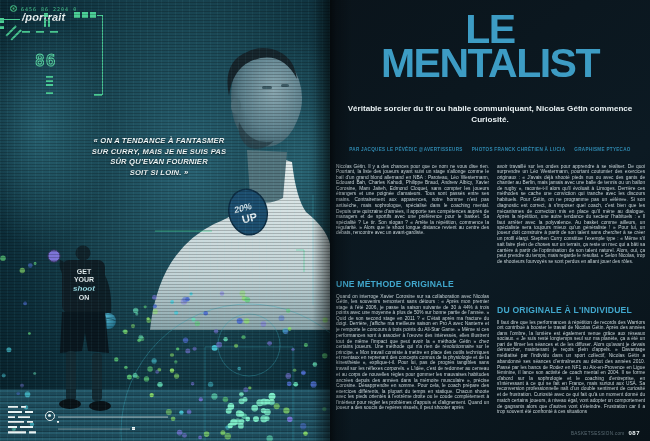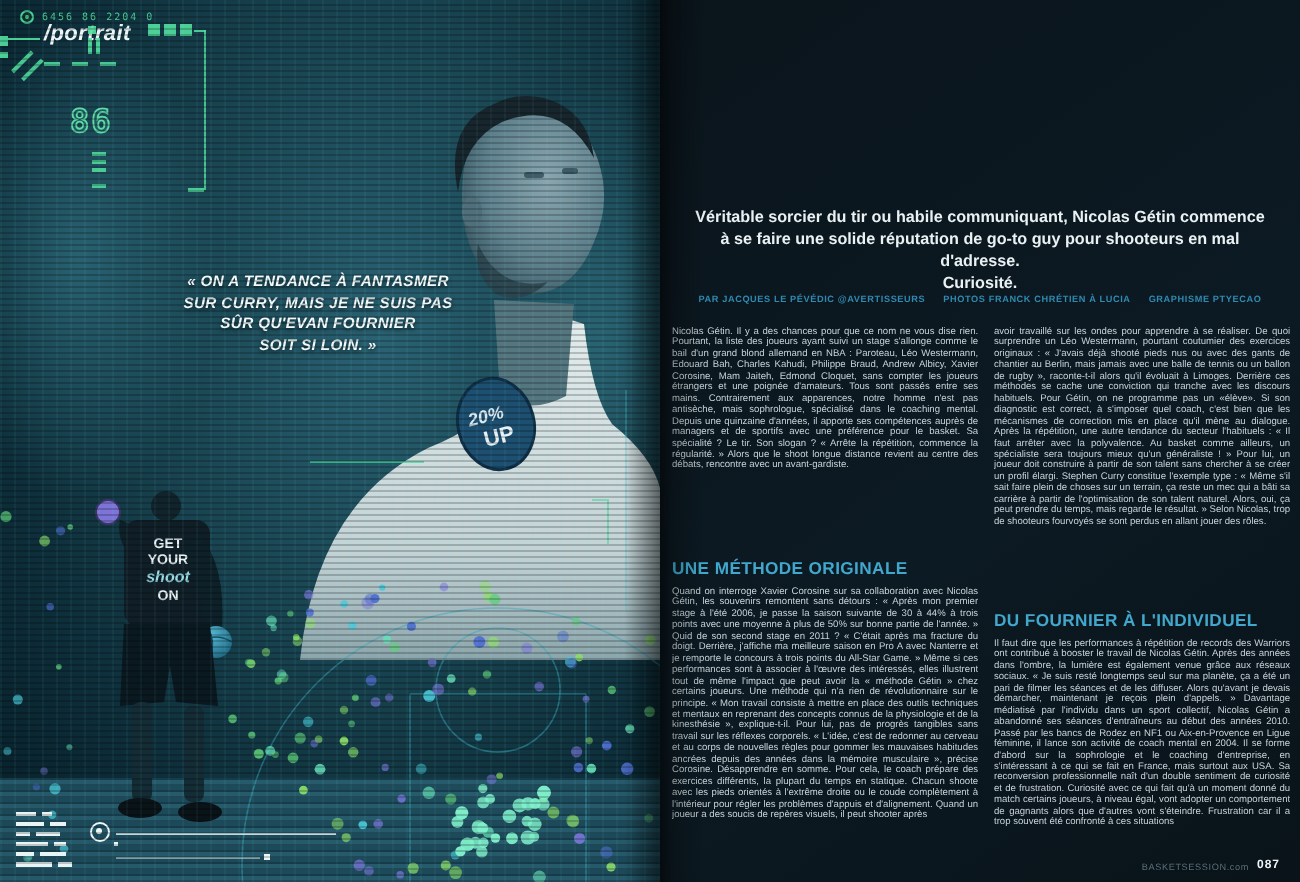--- a/index.html
+++ b/index.html
@@ -351,24 +351,27 @@
       <div>SUR CURRY, MAIS JE NE SUIS PAS</div>
       <div>SÛR QU'EVAN FOURNIER</div>
       <div>SOIT SI LOIN. »</div>
     </div>
 
     <div class="vgrid"></div>
     <div class="scanlines"></div>
   </div>
 
   <div class="page-right">
+    <div class="title">
+      <div class="t1">LE</div>
+      <div class="t2">MENTALIST</div>
+    </div>
 
     <div class="standfirst">
       <div>Véritable sorcier du tir ou habile communiquant, Nicolas Gétin commence</div>
-      <div>à se faire une solide réputation de go-to guy pour shooteurs en mal d'adresse.</div>
       <div>Curiosité.</div>
     </div>
 
     <div class="byline">
       <span>PAR JACQUES LE PÉVÉDIC @AVERTISSEURS</span>
       <span>PHOTOS FRANCK CHRÉTIEN À LUCIA</span>
       <span>GRAPHISME PTYECAO</span>
     </div>
 
     <div class="col" style="left:6px;top:163px;width:153px;">
@@ -384,21 +387,21 @@
           </div>
       </div>
     </div>
 
     <div class="col" style="left:167px;top:163px;width:148px;">
       <div class="clip" style="height:136px;">
         <div class="shrink">
             <p class="body-text" style="margin:0;">avoir travaillé sur les ondes pour apprendre à se réaliser. De quoi surprendre un Léo Westermann, pourtant coutumier des exercices originaux : « J'avais déjà shooté pieds nus ou avec des gants de chantier au Berlin, mais jamais avec une balle de tennis ou un ballon de rugby », raconte-t-il alors qu'il évoluait à Limoges. Derrière ces méthodes se cache une conviction qui tranche avec les discours habituels. Pour Gétin, on ne programme pas un «élève». Si son diagnostic est correct, à s'imposer quel coach, c'est bien que les mécanismes de correction mis en place qu'il mène au dialogue. Après la répétition, une autre tendance du secteur l'habituels : « Il faut arrêter avec la polyvalence. Au basket comme ailleurs, un spécialiste sera toujours mieux qu'un généraliste ! » Pour lui, un joueur doit construire à partir de son talent sans chercher à se créer un profil élargi. Stephen Curry constitue l'exemple type : « Même s'il sait faire plein de choses sur un terrain, ça reste un mec qui a bâti sa carrière à partir de l'optimisation de son talent naturel. Alors, oui, ça peut prendre du temps, mais regarde le résultat. » Selon Nicolas, trop de shooteurs fourvoyés se sont perdus en allant jouer des rôles.</p>
           </div>
       </div>
-      <div class="subhead" style="margin-top:6px;">DU FOURNIER À L'INDIVIDUEL</div>
+      <div class="subhead" style="margin-top:6px;">DU ORIGINALE À L'INDIVIDUEL</div>
       <div class="clip" style="height:104px;margin-top:4px;">
         <div class="shrink">
             <p class="body-text" style="margin:0;">Il faut dire que les performances à répétition de records des Warriors ont contribué à booster le travail de Nicolas Gétin. Après des années dans l'ombre, la lumière est également venue grâce aux réseaux sociaux. « Je suis resté longtemps seul sur ma planète, ça a été un pari de filmer les séances et de les diffuser. Alors qu'avant je devais démarcher, maintenant je reçois plein d'appels. » Davantage médiatisé par l'individu dans un sport collectif, Nicolas Gétin a abandonné ses séances d'entraîneurs au début des années 2010. Passé par les bancs de Rodez en NF1 ou Aix-en-Provence en Ligue féminine, il lance son activité de coach mental en 2004. Il se forme d'abord sur la sophrologie et le coaching d'entreprise, en s'intéressant à ce qui se fait en France, mais surtout aux USA. Sa reconversion professionnelle naît d'un double sentiment de curiosité et de frustration. Curiosité avec ce qui fait qu'à un moment donné du match certains joueurs, à niveau égal, vont adopter un comportement de gagnants alors que d'autres vont s'éteindre. Frustration car il a trop souvent été confronté à ces situations</p>
           </div>
       </div>
     </div>
 
     <div class="footer">
       <span class="site">BASKETSESSION.com</span>
       <span class="page-num">087</span>

